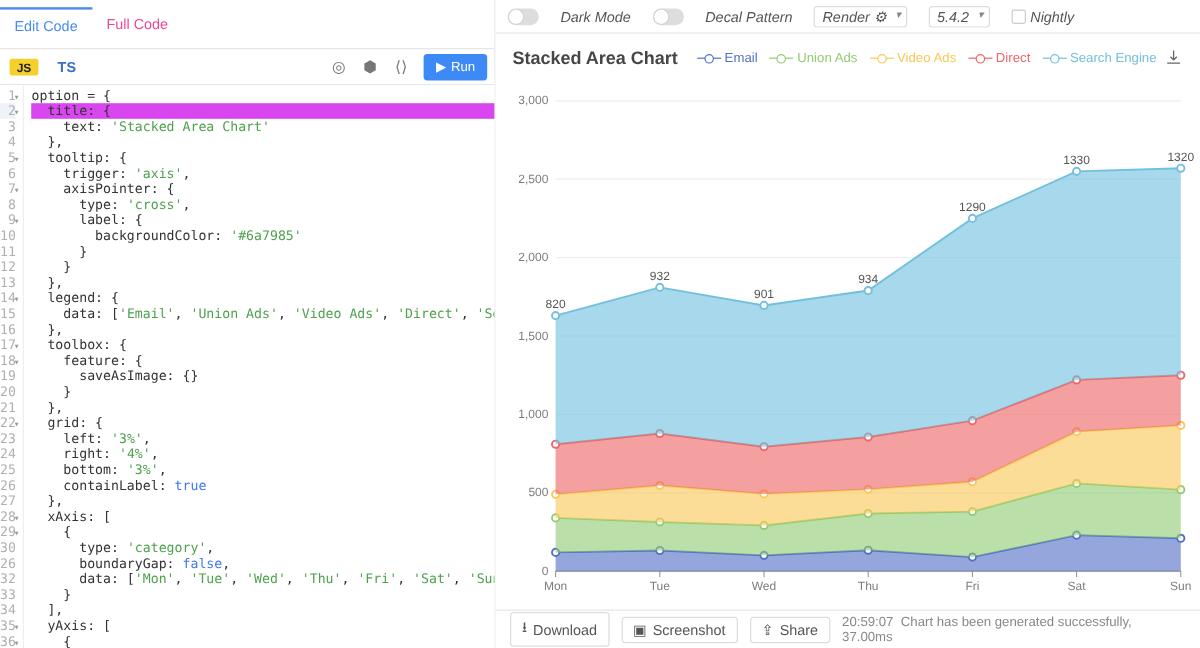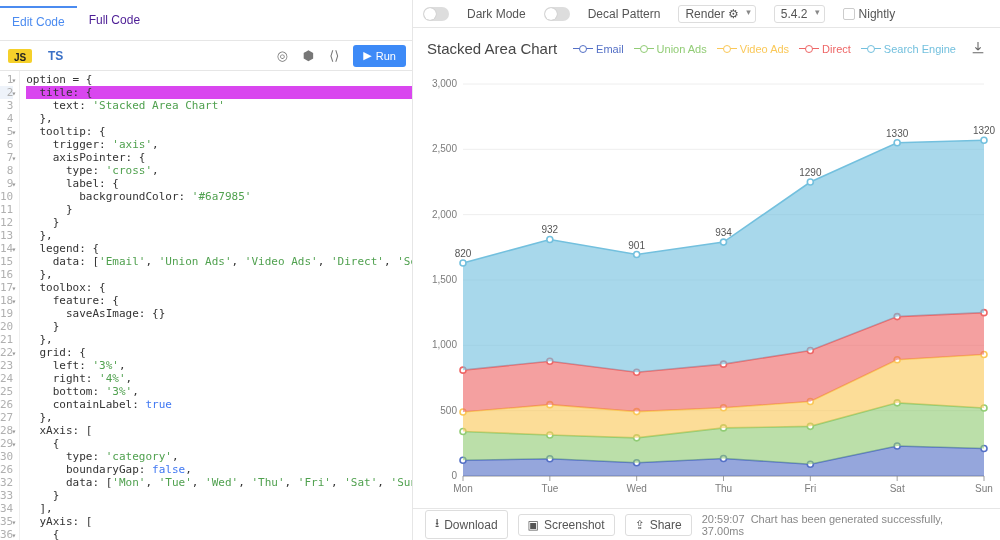--- a/index.html
+++ b/index.html
@@ -1,51 +1,51 @@
 <!DOCTYPE html>
 <html><head>
 <meta charset="utf-8">
 <style>
   * { box-sizing: border-box; margin: 0; padding: 0; }
   body { font-family: -apple-system, BlinkMacSystemFont, "Segoe UI", Helvetica, Arial, sans-serif; font-size: 12px; color: #333; background:#fff; width:1000px; height:540px; overflow:hidden; }
   .app { display:flex; height:540px; }
   
   .left { width:413px; min-width:413px; display:flex; flex-direction:column; border-right:1px solid #e6e6e6; }
   .tabs-row { display:flex; align-items:center; height:41px; border-bottom:1px solid #e6e6e6; font-size:12px; }
-  .tab { padding:0 12px; height:28px; line-height:28px; color:#4c1d95; cursor:pointer; }
+  .tab { padding:0 12px; height:28px; line-height:28px; color:#ec4899; cursor:pointer; }
   .tab.active { color:#4b8bf0; border-top:2px solid #4b8bf0; background:#fff; }
   .lang-row { display:flex; align-items:center; height:30px; border-bottom:1px solid #e6e6e6; padding-right:6px; }
   .lang-js { width:24px; height:14px; margin-left:8px; background:#f5d02a; color:#222; font-size:10px; font-weight:700; text-align:center; line-height:18px; border-radius:2px; }
   .lang-ts { margin-left:16px; color:#3a70c6; font-weight:700; font-size:12px; }
   .lang-spacer { flex:1; }
   .tool-ic { width:20px; height:20px; margin:0 3px; color:#777; display:flex; align-items:center; justify-content:center; cursor:pointer; font-size:13px; }
   .run-btn { height:22px; padding:0 10px; margin-left:6px; background:#3d8af7; color:#fff; border:none; border-radius:3px; font-size:11px; display:flex; align-items:center; gap:4px; cursor:pointer; }
   .editor { flex:1; background:#fff; overflow:hidden; display:flex; font-family: Menlo, Consolas, monospace; font-size:11px; line-height:13px; }
   .gutter { width:34px; background:#fff; border-right:1px solid #eee; text-align:right; padding:2px 6px 0 0; color:#b0b0b0; position:relative; }
   .gut-line { height:13px; position:relative; }
   .gut-line.hl { background:#eef3fa; }
   .fold { position:absolute; right:-3px; top:1px; font-size:8px; color:#999; }
   .code { flex:1; padding:2px 0 0 6px; white-space:pre; color:#333; }
   .code .ln { height:13px; }
   .code .ln.hl { background:#d946ef; }   
   .s { color:#50a14f; }      
   .b { color:#4078f2; }   
   
   .right { flex:1; display:flex; flex-direction:column; background:#fff; }
-  .topbar { display:flex; align-items:center; gap:18px; height:28px; padding:0 10px; border-bottom:1px solid #e6e6e6; color:#555; font-size:12px; }
+  .topbar { display:flex; align-items:center; gap:18px; height:28px; padding:0 10px; border-bottom:1px solid #e6e6e6; color:#555; font-size:12px;font-style:italic; }
   .toggle { width:26px; height:14px; border-radius:8px; background:#ddd; position:relative; }
   .toggle::after { content:""; position:absolute; width:12px; height:12px; background:#fff; border-radius:50%; top:1px; left:1px; box-shadow:0 0 1px rgba(0,0,0,.3); }
   .sel { border:1px solid #ddd; border-radius:3px; padding:1px 16px 1px 6px; position:relative; color:#555; }
   .sel::after { content:"▾"; position:absolute; right:4px; top:1px; font-size:9px; color:#888; }
   .chk { width:12px; height:12px; border:1px solid #ccc; border-radius:2px; display:inline-block; vertical-align:middle; margin-right:4px; }
   .chart-wrap { flex:1; position:relative; }
   .dl-icon { position:absolute; right:14px; top:12px; color:#666; cursor:pointer; }
   .dl-icon svg { width:16px; height:16px; }
   .title-row { position:absolute; left:14px; top:12px; display:flex; align-items:center; gap:16px; }
-  .ctitle { font-size:15px; font-weight:400; color:#464646; }
+  .ctitle { font-size:15px; font-weight:700; color:#464646; }
   .legend { display:flex; gap:10px; font-size:11px; color:#555; }
   .leg { display:flex; align-items:center; gap:3px; }
   .leg .m { width:20px; height:10px; position:relative; }
   .leg .m::before { content:""; position:absolute; left:0; right:0; top:4px; height:1.5px; background:currentColor; }
   .leg .m::after { content:""; position:absolute; left:6px; top:1px; width:6px; height:6px; border:1.5px solid currentColor; background:#fff; border-radius:50%; }
   svg.plot { position:absolute; left:0; top:0; }
   .bottombar { display:flex; align-items:center; height:32px; padding:0 12px; gap:10px; border-top:1px solid #e6e6e6; font-size:12px; color:#555; }
   .bbtn { border:1px solid #ddd; border-radius:3px; padding:3px 9px; display:flex; align-items:center; gap:5px; cursor:pointer; background:#fff; }
   .status { margin-left:auto; color:#888; font-size:11px; }
   .axis text { font-size:10px; fill:#7c7c7c; }

